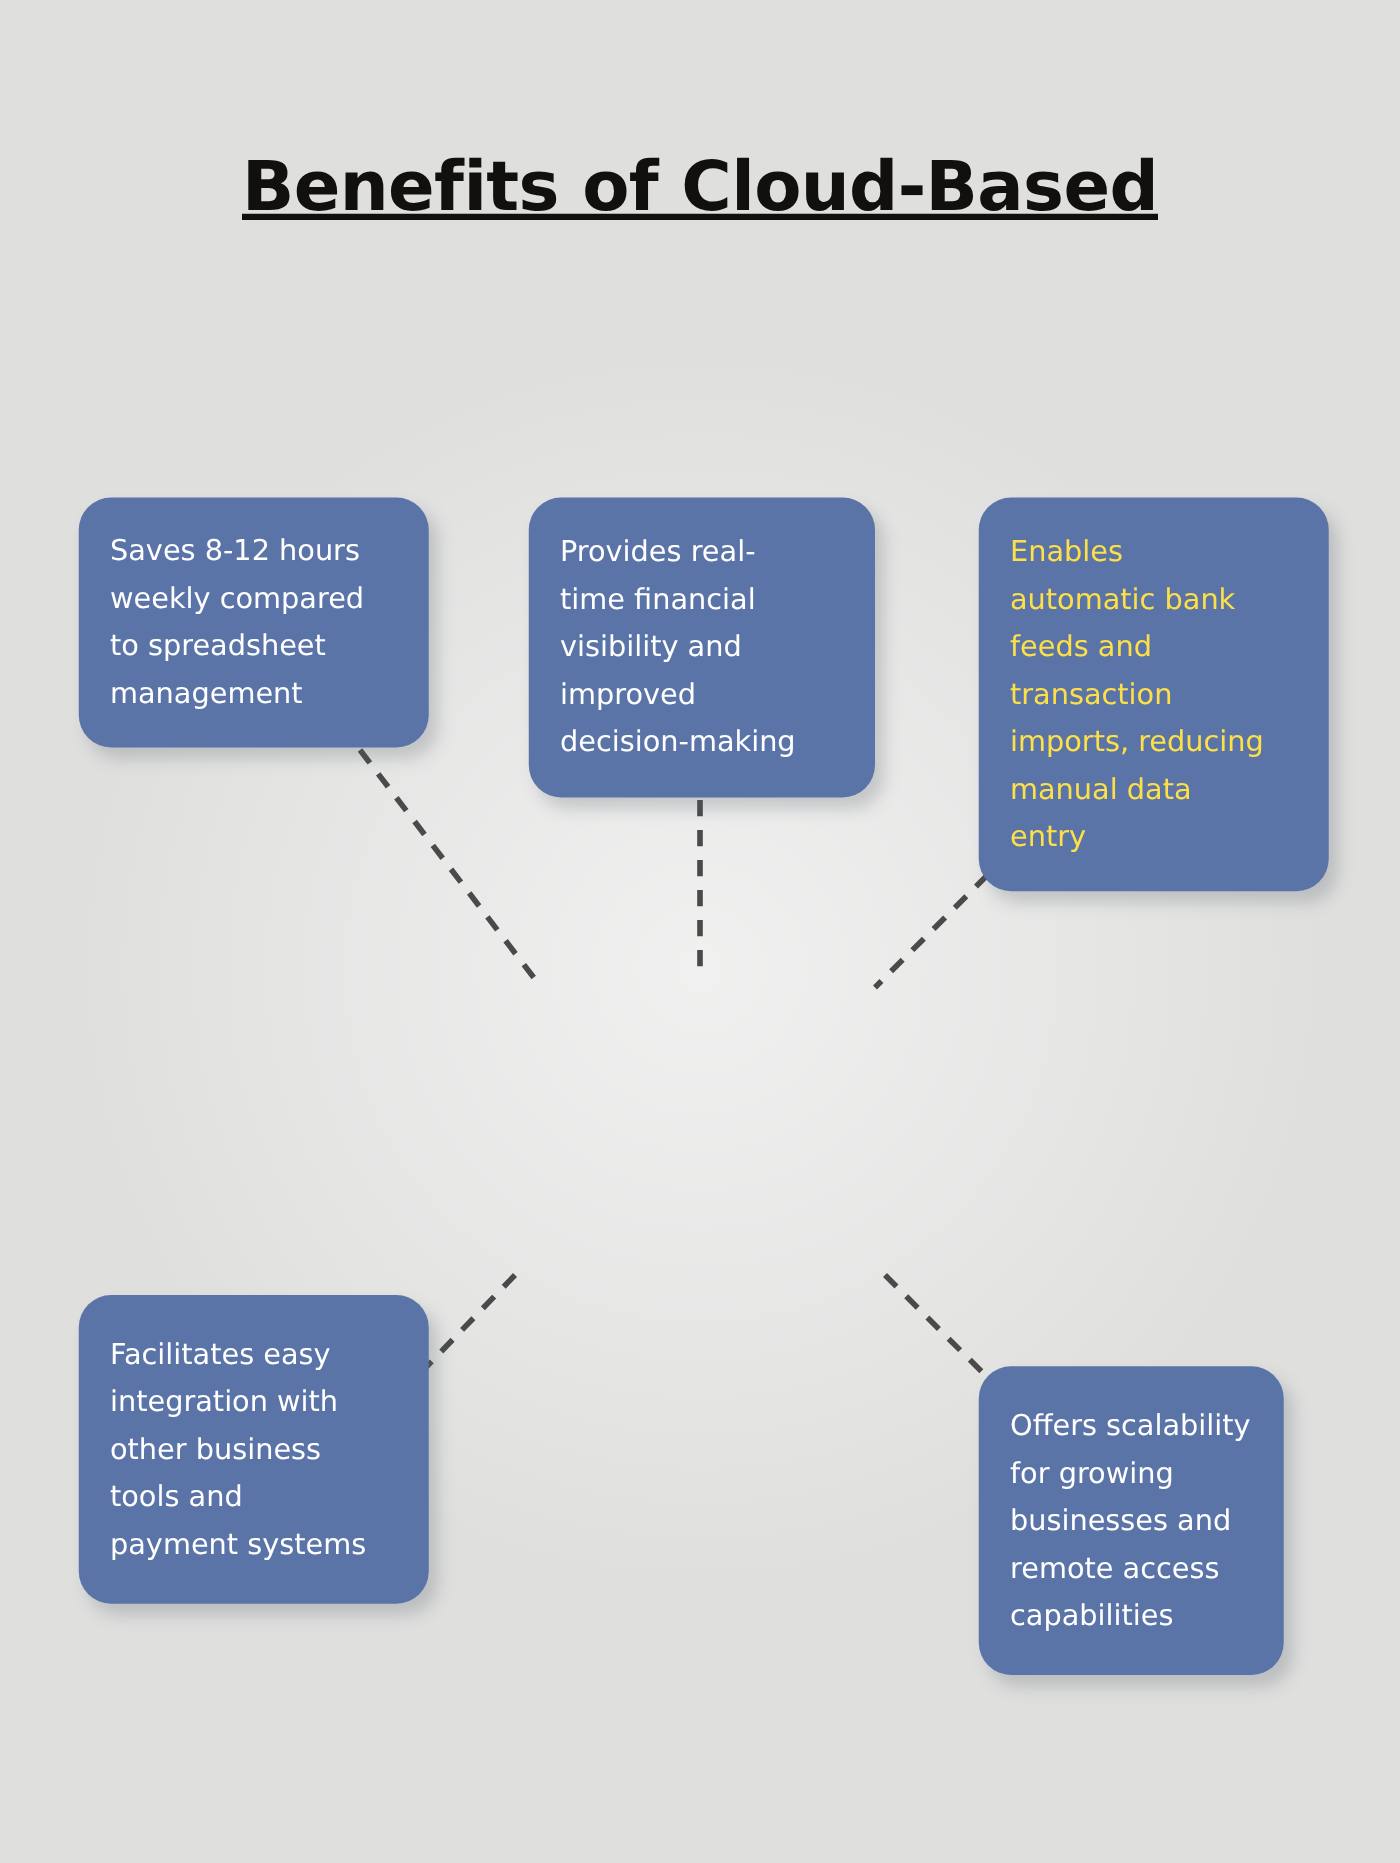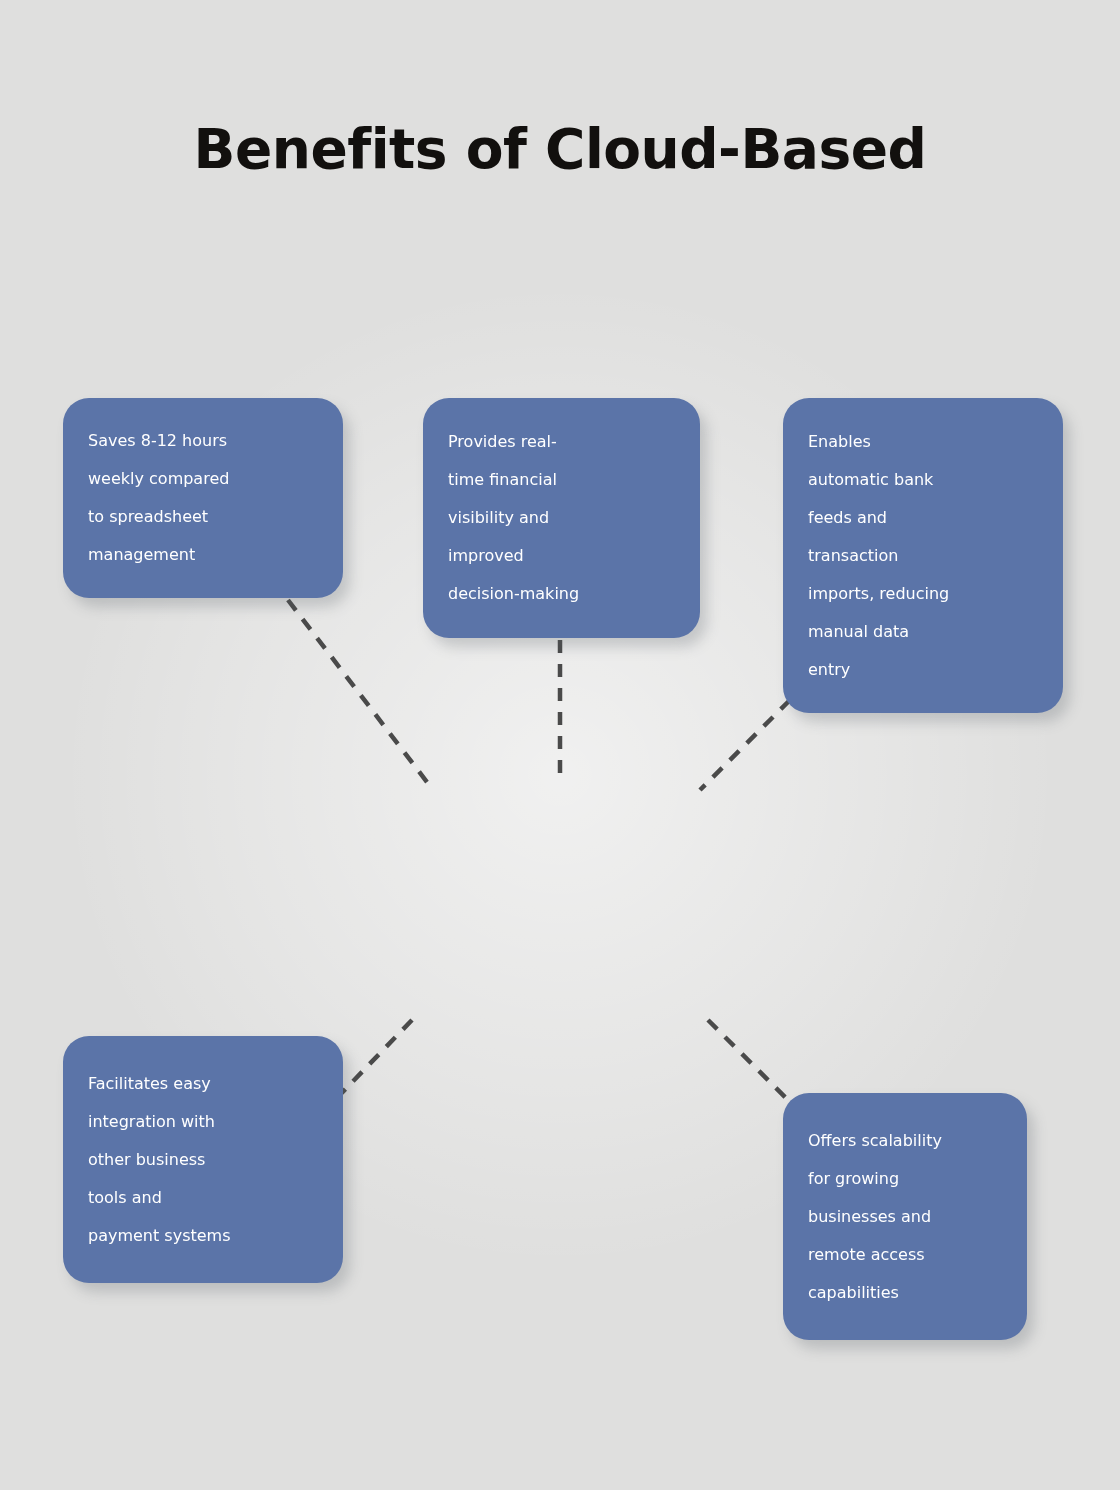--- a/index.html
+++ b/index.html
@@ -31,21 +31,21 @@
     top: 108px;
     width: 1120px;
     text-align: center;
     color: #12100e;
     font-family: "DejaVu Sans", sans-serif;
     font-weight: 700;
     font-size: 55px;
     line-height: 82px;
     letter-spacing: -0.5px;
   }
-  .title .tline { display: block; }
+  .title .tline { display: block; text-decoration: underline; }
 
   
   #connectors {
     position: absolute;
     left: 0;
     top: 0;
     width: 1120px;
     height: 1490px;
     pointer-events: none;
   }
@@ -60,21 +60,21 @@
     display: flex;
     align-items: center;
     box-shadow: 7px 9px 13px rgba(90, 95, 105, 0.26);
   }
   .node .node-text {
     display: block;
     width: 100%;
     padding: 0 22px 0 25px;
     font-family: "DejaVu Sans", sans-serif;
     font-weight: 400;
-    font-size: 16px;
+    font-size: 23px;
     line-height: 38px;
     color: #ffffff;
     white-space: pre-line;
   }
 
   
   #node-0 { left: 63px;  top: 398px;  width: 280px; height: 200px; }
   #node-1 { left: 423px; top: 398px;  width: 277px; height: 240px; }
   #node-2 { left: 783px; top: 398px;  width: 280px; height: 315px; }
   #node-3 { left: 63px;  top: 1036px; width: 280px; height: 247px; align-items: center; }
@@ -134,21 +134,21 @@
 
   <div class="node" id="node-1" style="background: rgb(91, 116, 168);">
     <span class="node-text" style="color: rgb(255, 255, 255);">Provides real-
 time financial
 visibility and
 improved
 decision-making</span>
   </div>
 
   <div class="node" id="node-2" style="background: rgb(91, 116, 168);">
-    <span class="node-text" style="color: #ffffff;">Enables
+    <span class="node-text" style="color: #fde047;">Enables
 automatic bank
 feeds and
 transaction
 imports, reducing
 manual data
 entry</span>
   </div>
 
   <div class="node" id="node-3" style="background: rgb(91, 116, 168);">
     <span class="node-text" style="color: rgb(255, 255, 255);">Facilitates easy

